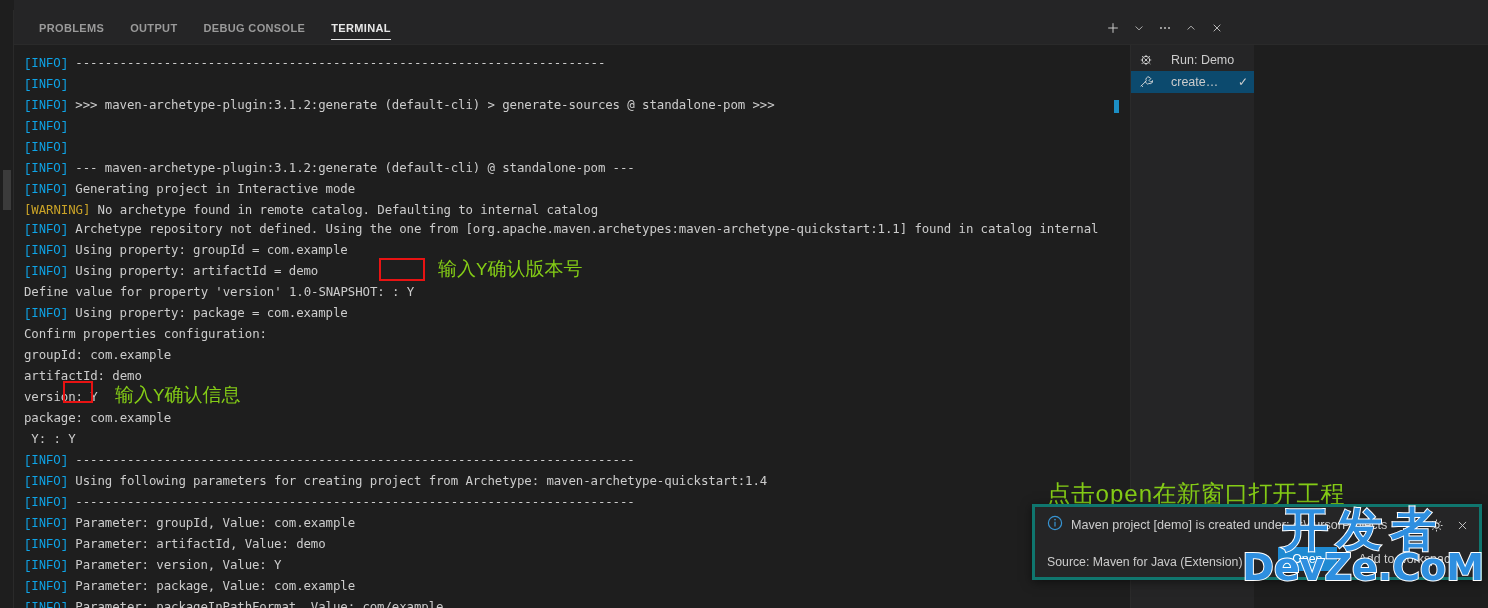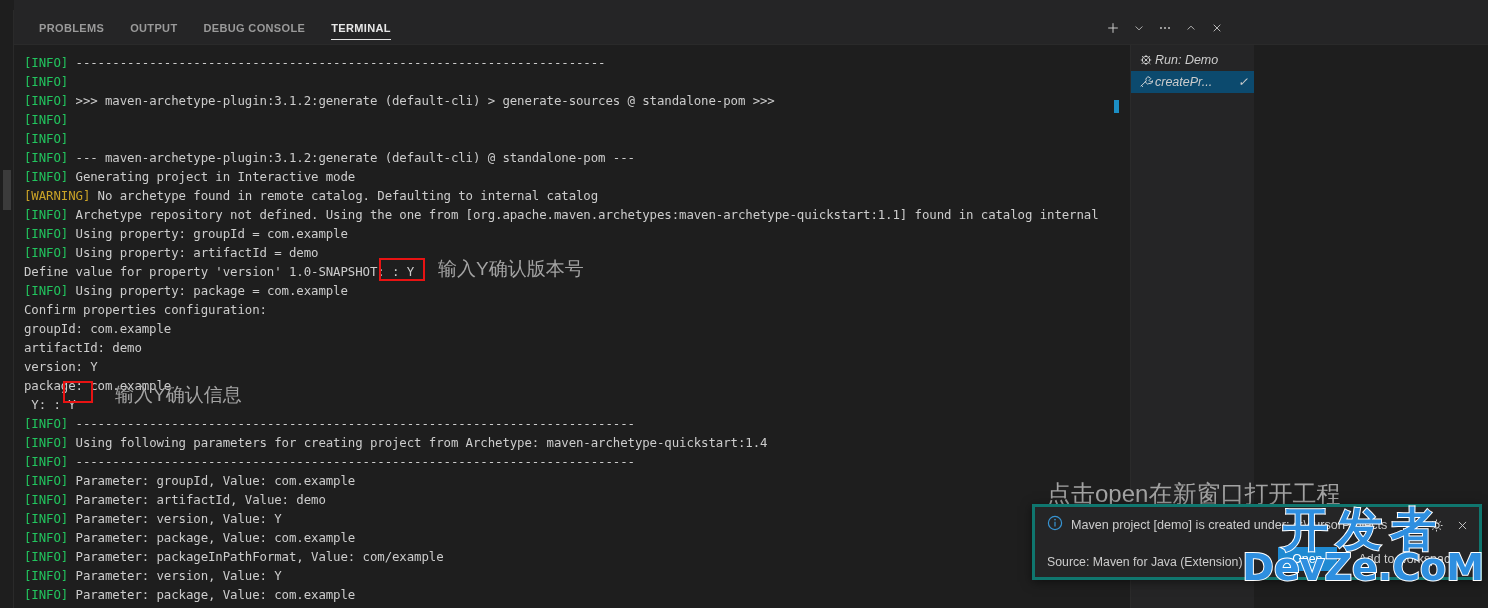--- a/index.html
+++ b/index.html
@@ -91,21 +91,21 @@
     overflow: hidden;
   }
   .tline {
     font-family: "DejaVu Sans Mono", "Liberation Mono", monospace;
     font-size: 12.4px;
     line-height: 19px;
     color: #cccccc;
     white-space: pre;
     letter-spacing: -0.1px;
   }
-  .tok-info   { color: #22c55e; }
+  .tok-info   { color: #0ea5e9; font-family: Liberation Mono, monospace; }
   .tok-warn   { color: #c9a227; }
   .tok-txt    { color: #cccccc; }
 
   
   .term-cursor {
     position: absolute;
     left: 1100px; top: 55px;
     width: 5px; height: 13px;
     background: #1c8ec4;
   }
@@ -114,38 +114,37 @@
   .term-sidebar {
     position: absolute; right: 234px; top: 45px;
     width: 124px; height: 563px;
     background: #252526;
     border-left: 1px solid #2b2b2b;
     padding-top: 4px;
   }
   .term-item {
     height: 22px;
     display: flex; align-items: center;
-    gap: 2px;
+    gap: 18px;
     padding: 0 6px 0 8px;
     font-size: 12.5px;
     color: #cccccc;
     cursor: pointer;
     white-space: nowrap;
-    font-style: italic;
   }
   .term-item.selected { background: #0c4a6e; }
   .term-item .ti-label { flex: 0 1 auto; overflow: hidden; text-overflow: ellipsis; }
   .term-item .ti-check { margin-left: auto; color: #cccccc; font-size: 12px; }
   .term-item svg { flex: 0 0 auto; display: block; }
 
   
   .anno {
     position: absolute;
-    color: #a3a3a3;
-    font-family: Liberation Sans, sans-serif;
+    color: #84cc16;
+    font-family: Liberation Mono, monospace;
     font-size: 19px;
     white-space: nowrap;
     pointer-events: none;
   }
   .red-box {
     position: absolute;
     border: 2px solid #e81313;
     pointer-events: none;
   }
 

